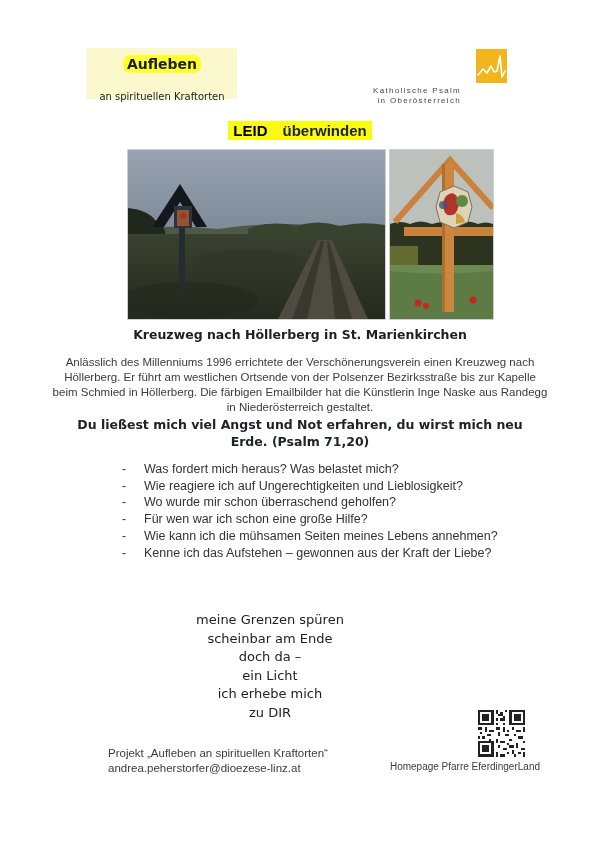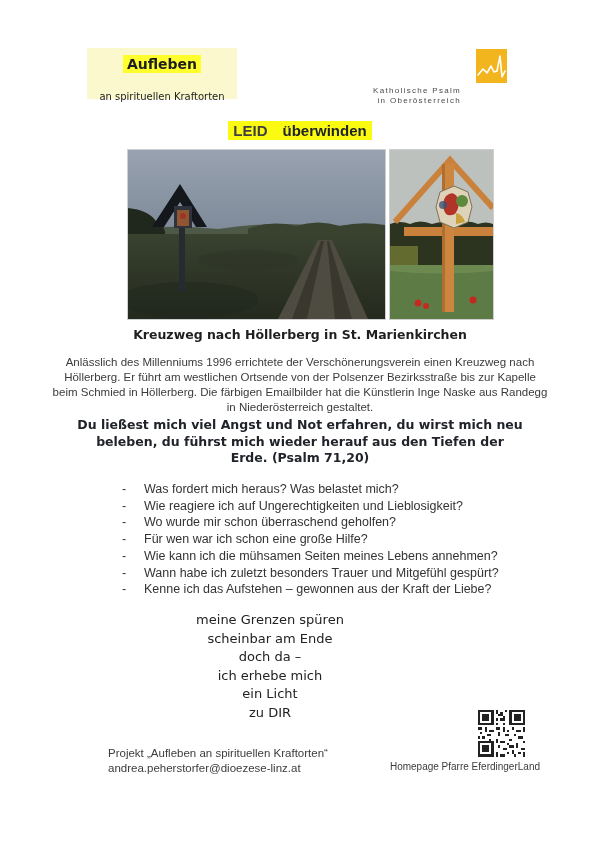--- a/index.html
+++ b/index.html
@@ -13,42 +13,42 @@
   }
   .comic { font-family: "DejaVu Sans", sans-serif; }
 
   
   .brand-box {
     position: absolute; left: 87px; top: 48px; width: 150px; height: 51px;
     background: #FBF8CD; text-align: center; box-sizing: border-box; padding-top: 6px;
   }
   .brand-title {
     display: inline-block; background: #FFFF2E; color: #1d1d1d;
-    font-weight: bold; font-size: 14px; padding: 0 4px; line-height: 18px;
+    font-weight: bold; font-size: 14px; padding: 0 4px; line-height: 18px; border-radius: 7px;
   }
   .brand-sub { font-size: 10px; color: #222; margin-top: 18px; }
 
   .org-logo {
     position: absolute; left: 476px; top: 49px; width: 31px; height: 34px;
     background: #F2B51D;
   }
   .org-logo svg { display: block; }
   .org-name {
     position: absolute; left: 340px; top: 86px; width: 121px;
     text-align: right; font-size: 8px; letter-spacing: 1.3px;
     line-height: 9.5px; color: #4a4a4a;
   }
 
   
   .title-row { position: absolute; left: 0; top: 121px; width: 600px; text-align: center; }
   .title-hl {
     display: inline-block; background: #FBFB12; padding: 1px 5px;
     font-weight: bold; font-size: 15px;
   }
-  .title-w1 { color: #404040; }
+  .title-w1 { color: #000000; }
   .title-w2 { color: #20242a; margin-left: 15px; }
 
   
   .photo { position: absolute; border: 1px solid #cfcfcf; box-sizing: border-box; }
   .photo-left  { left: 127px; top: 149px; width: 259px; height: 171px; }
   .photo-right { left: 389px; top: 149px; width: 105px; height: 171px; }
   .photo svg { display: block; }
 
   .caption {
     position: absolute; left: 0; top: 327px; width: 600px; text-align: center;
@@ -60,21 +60,21 @@
   .intro div { font-size: 11.5px; line-height: 15px; color: #3b3b3b; white-space: nowrap; }
 
   
   .psalm { position: absolute; left: 0; top: 417px; width: 600px; text-align: center; }
   .psalm div {
     font-weight: bold; font-size: 12.5px; line-height: 16.5px;
     color: #20242a; white-space: nowrap;
   }
 
   
-  .questions { position: absolute; left: 120px; top: 481px; width: 420px;
+  .questions { position: absolute; left: 120px; top: 461px; width: 420px;
     list-style: none; margin: 0; padding: 0; }
   .questions li {
     position: relative; padding-left: 24px; font-size: 12.5px;
     line-height: 16.7px; color: #333;
   }
   .questions li::before { content: "-"; position: absolute; left: 2px; }
 
   
   .poem { position: absolute; left: 0; top: 611px; width: 540px; text-align: center; }
   .poem div { font-size: 13px; line-height: 18.6px; color: #222; }
@@ -167,40 +167,38 @@
 
 <div class="intro">
   <div>Anlässlich des Millenniums 1996 errichtete der Verschönerungsverein einen Kreuzweg nach</div>
   <div>Höllerberg. Er führt am westlichen Ortsende von der Polsenzer Bezirksstraße bis zur Kapelle</div>
   <div>beim Schmied in Höllerberg. Die färbigen Emailbilder hat die Künstlerin Inge Naske aus Randegg</div>
   <div>in Niederösterreich gestaltet.</div>
 </div>
 
 <div class="psalm comic">
   <div>Du ließest mich viel Angst und Not erfahren, du wirst mich neu</div>
-  <div>beleben, du führst mich wieder herauf aus den Tiefen der</div>
   <div>Erde. (Psalm 71,20)</div>
 </div>
 
 <ul class="questions">
   <li>Was fordert mich heraus? Was belastet mich?</li>
   <li>Wie reagiere ich auf Ungerechtigkeiten und Lieblosigkeit?</li>
   <li>Wo wurde mir schon überraschend geholfen?</li>
   <li>Für wen war ich schon eine große Hilfe?</li>
   <li>Wie kann ich die mühsamen Seiten meines Lebens annehmen?</li>
-  <li>Wann habe ich zuletzt besonders Trauer und Mitgefühl gespürt?</li>
   <li>Kenne ich das Aufstehen – gewonnen aus der Kraft der Liebe?</li>
 </ul>
 
 <div class="poem comic">
   <div>meine Grenzen spüren</div>
   <div>scheinbar am Ende</div>
   <div>doch da –</div>
+  <div>ein Licht</div>
   <div>ich erhebe mich</div>
-  <div>ein Licht</div>
   <div>zu DIR</div>
 </div>
 
 <div class="footer-left">
   <div>Projekt „Aufleben an spirituellen Kraftorten“</div>
   <div>andrea.peherstorfer@dioezese-linz.at</div>
 </div>
 
 <div class="qr">
   <svg viewBox="0 0 21 21" width="47" height="48" shape-rendering="crispEdges">

